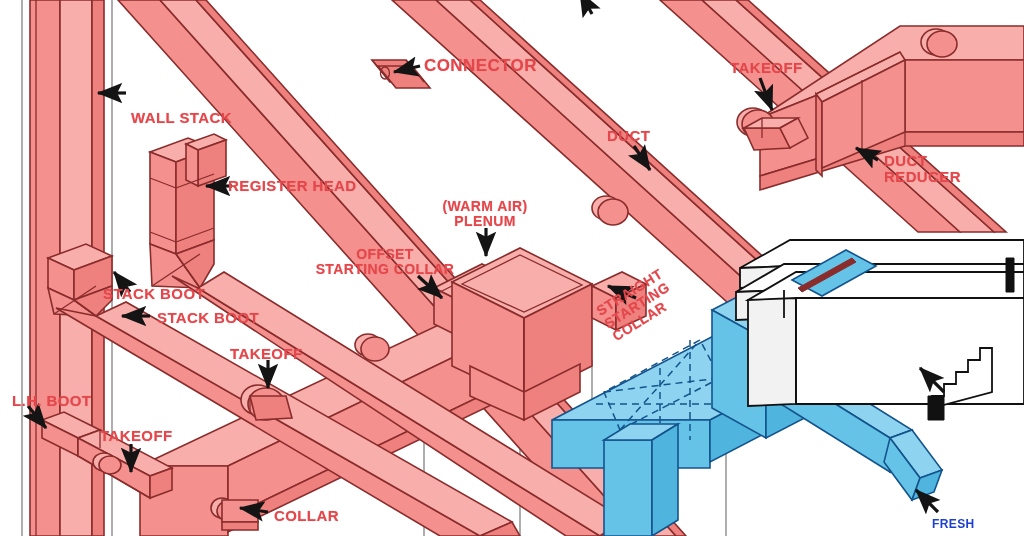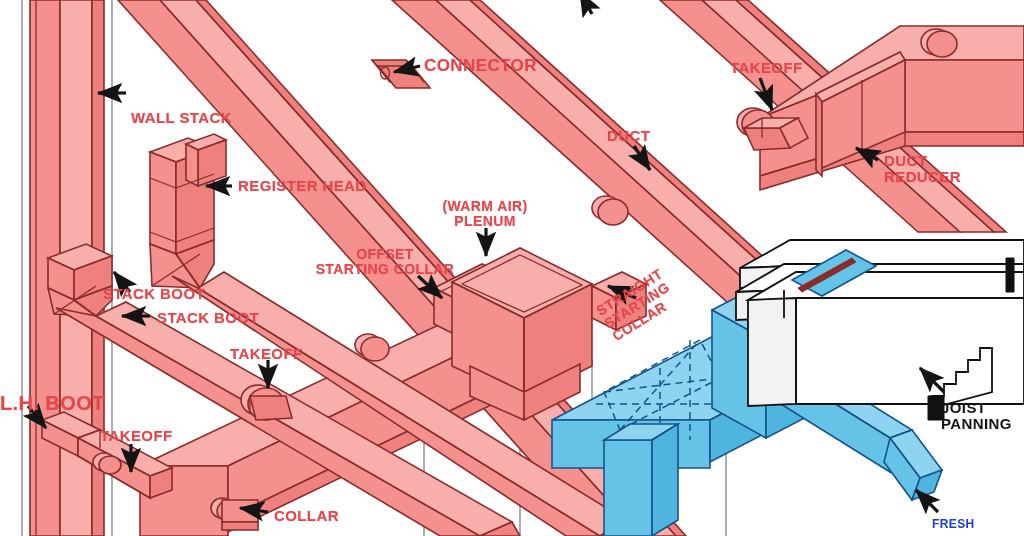--- a/index.html
+++ b/index.html
@@ -325,42 +325,40 @@
 
   <div class="lbl red" style="left:424px;top:57px;font-size:17px;">CONNECTOR</div>
 
   <div class="lbl red" style="left:730px;top:60px;font-size:15px;">TAKEOFF</div>
 
   <div class="lbl red" style="left:607px;top:128px;font-size:15px;">DUCT</div>
 
   <div class="lbl red" style="left:884px;top:153px;font-size:15px;">DUCT
 REDUCER</div>
 
-  <div class="lbl red" style="left:238px;top:178px;font-size:15px;">REGISTER HEAD</div>
+  <div class="lbl red" style="left:228px;top:178px;font-size:15px;">REGISTER HEAD</div>
 
   <div class="lbl red ctr" style="left:420px;top:199px;width:130px;font-size:14px;">(WARM AIR)
 PLENUM</div>
 
   <div class="lbl red ctr" style="left:294px;top:247px;width:182px;font-size:14px;">OFFSET
 STARTING COLLAR</div>
 
   <div class="lbl red" style="left:103px;top:286px;font-size:15px;">STACK BOOT</div>
 
   <div class="lbl red" style="left:157px;top:310px;font-size:15px;">STACK BOOT</div>
 
   <div class="lbl red" style="left:594px;top:306px;font-size:14px;transform:rotate(-32deg);transform-origin:left top;">STRAIGHT
 STARTING
 COLLAR</div>
 
   <div class="lbl red" style="left:230px;top:346px;font-size:15px;">TAKEOFF</div>
 
-  <div class="lbl red" style="left:0;top:393px;font-size:20px;">L.H. BOOT</div>
+  <div class="lbl red" style="left:12px;top:393px;font-size:15px;">L.H. BOOT</div>
 
   <div class="lbl red" style="left:100px;top:428px;font-size:15px;">TAKEOFF</div>
 
-  <div class="lbl blk" style="left:941px;top:400px;font-size:15px;">JOIST
-PANNING</div>
 
   <div class="lbl red" style="left:274px;top:508px;font-size:15px;">COLLAR</div>
 
   <div class="lbl blu" style="left:932px;top:518px;font-size:12px;">FRESH</div>
 
 </div>
 
 </body></html>

